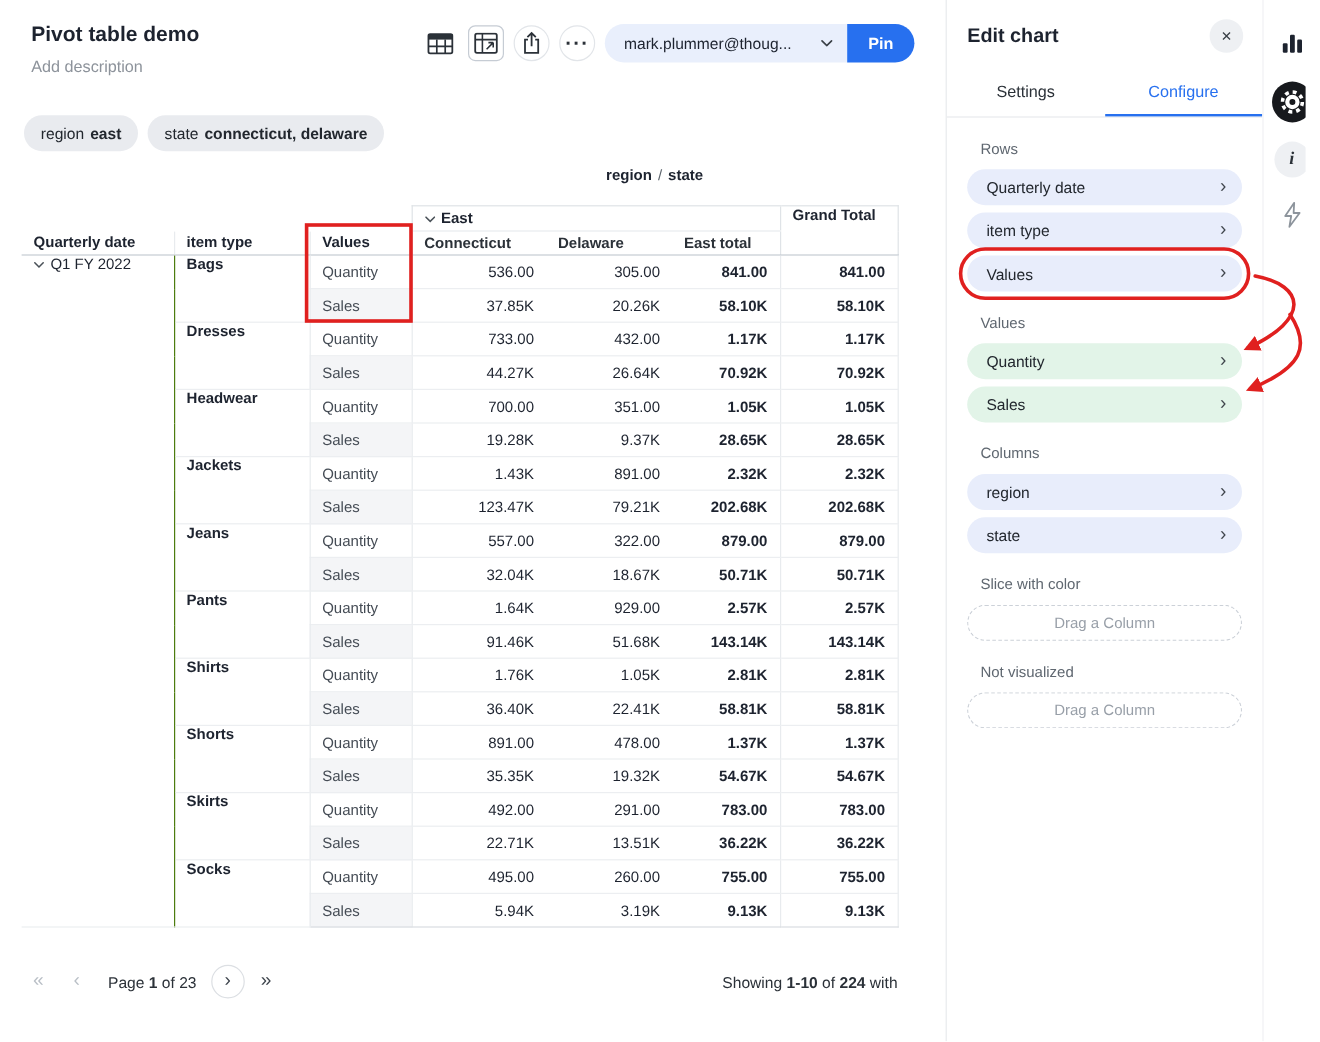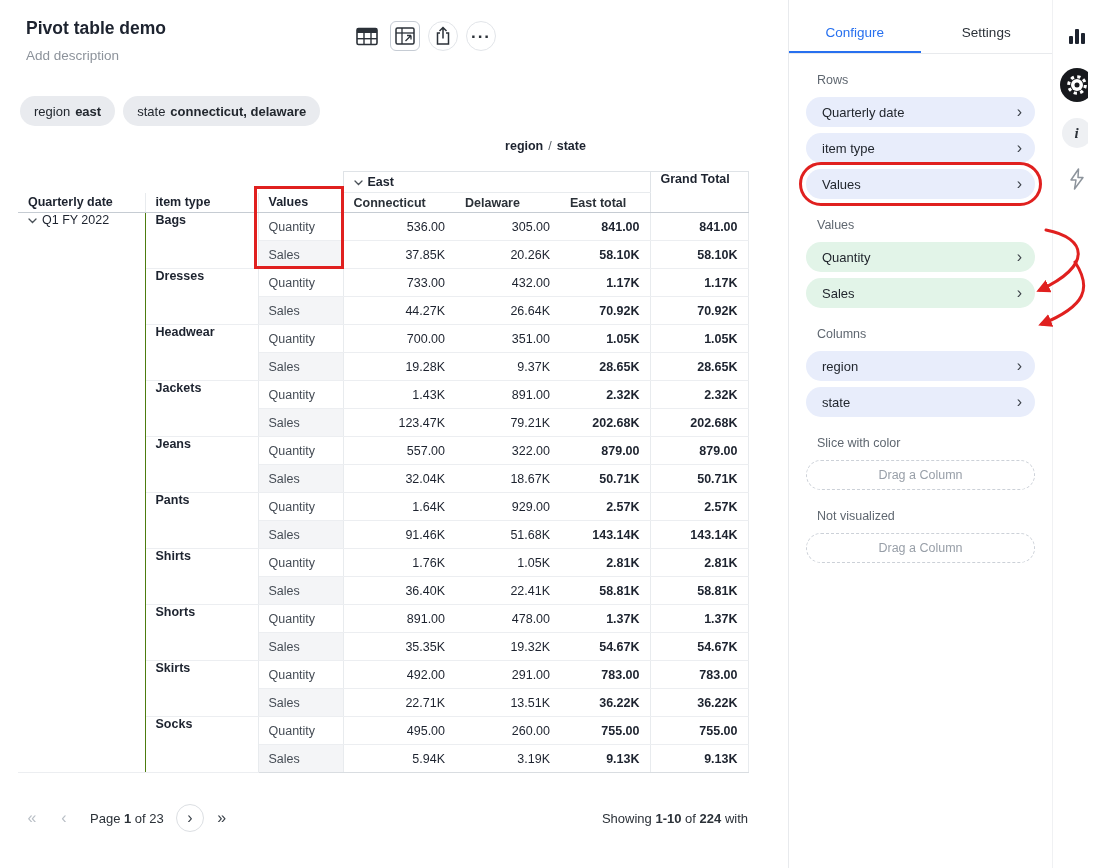--- a/index.html
+++ b/index.html
@@ -131,20 +131,29 @@
     </button>
     <button class="tb-circle">
       <svg width="18" height="20" viewBox="0 0 18 20">
           <path d="M6 7 H3.5 V18 H14.5 V7 H12" fill="none" stroke="#2b3138" stroke-width="1.5"></path>
           <path d="M9 12.5 V1.8 M5.5 5 L9 1.5 L12.5 5" fill="none" stroke="#2b3138" stroke-width="1.5"></path>
         </svg>
     </button>
     <button class="tb-circle">
       <span class="dots">···</span>
     </button>
+    <div class="pin-group">
+      <div class="user-select">
+        <span>mark.plummer@thoug...</span>
+        <svg width="10" height="6" viewBox="0 0 10 6">
+            <path d="M1 1l4 4 4-4" fill="none" stroke="#3a4047" stroke-width="1.4" stroke-linecap="round"></path>
+          </svg>
+      </div>
+      <button class="pin-btn">Pin</button>
+    </div>
   </div>
 
   <div class="filter-row">
       <div class="filter-chip">
         <span class="fc-name">region</span>
         <b class="fc-value">east</b>
       </div>
       <div class="filter-chip">
         <span class="fc-name">state</span>
         <b class="fc-value">connecticut, delaware</b>
@@ -357,23 +366,29 @@
     <div class="pag-right">
       <span>Showing</span>
       <b>1-10</b>
       <span>of</span>
       <b>224</b>
       <span>with</span>
     </div>
   </div>
 
   <aside class="panel">
+    <div class="panel-header">
+      <span class="panel-title">Edit chart</span>
+      <button class="close-btn">
+          <span>×</span>
+        </button>
+    </div>
     <div class="panel-tabs">
+        <button class="tab">Settings</button>
         <button class="tab active">Configure</button>
-        <button class="tab">Settings</button>
       </div>
     <div class="panel-body">
         <div class="sec-label">Rows</div>
         <div class="panel-chip blue">
           <span class="chip-label">Quarterly date</span>
           <span class="chip-arrow">›</span>
         </div>
         <div class="panel-chip blue">
           <span class="chip-label">item type</span>
           <span class="chip-arrow">›</span>

